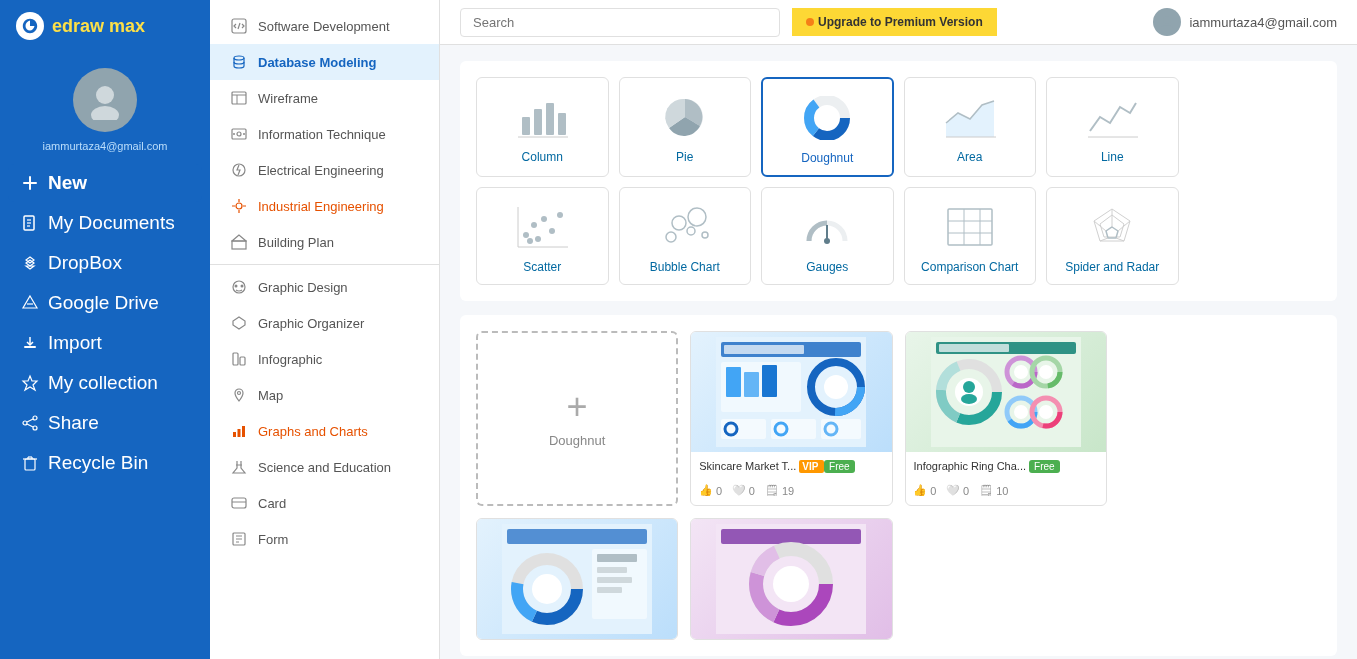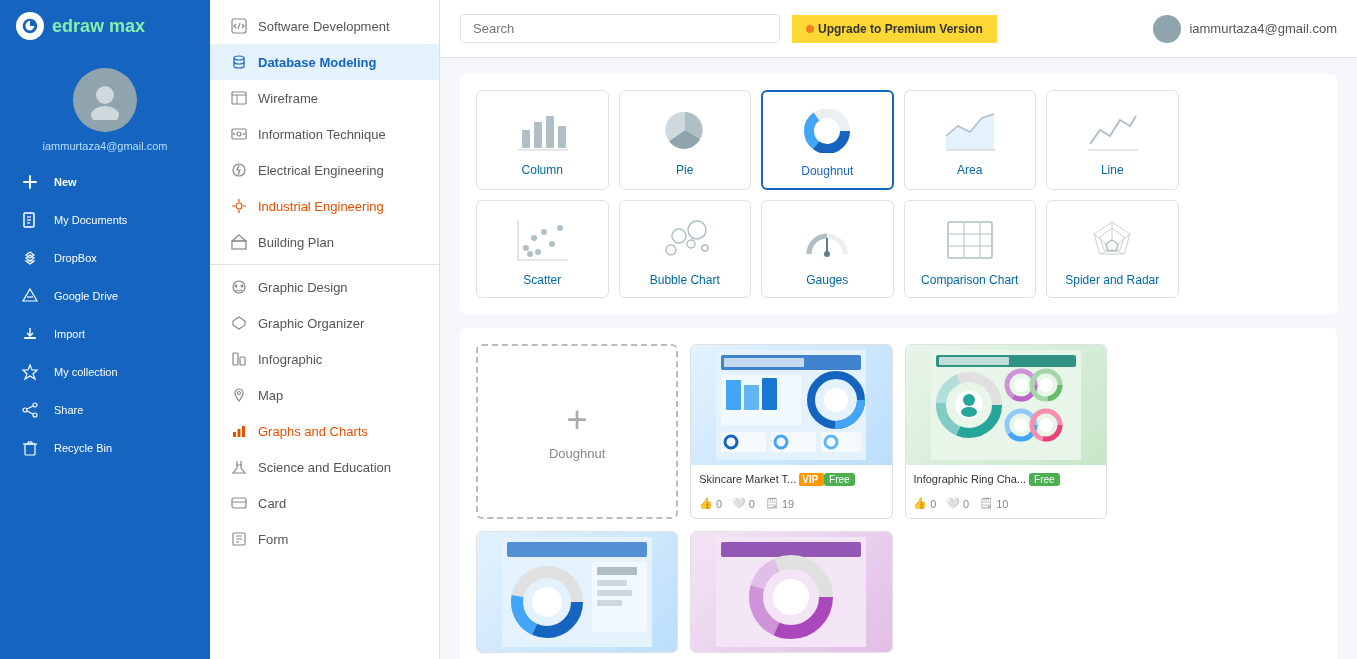--- a/index.html
+++ b/index.html
@@ -15,21 +15,21 @@
       flex-shrink: 0;
       height: 659px;
     }
     .sidebar-logo {
       display: flex;
       align-items: center;
       padding: 12px 16px;
       gap: 8px;
       font-size: 18px;
       font-weight: bold;
-      color: #86efac;
+      color: #fde047;
     }
     .sidebar-logo-icon {
       width: 28px;
       height: 28px;
       background: white;
       border-radius: 50%;
       display: flex;
       align-items: center;
       justify-content: center;
       color: #1565c0;
@@ -52,26 +52,26 @@
       justify-content: center;
       margin-bottom: 8px;
     }
     .avatar svg { width: 40px; height: 40px; fill: #cfd8dc; }
     .sidebar-email { font-size: 11px; color: #bbdefb; }
 
     .sidebar-nav { display: flex; flex-direction: column; gap: 2px; padding: 0 8px; }
     .sidebar-nav-item {
       display: flex;
       align-items: center;
-      gap: 14px;
+      gap: 8px;
       padding: 8px 12px;
       border-radius: 6px;
       cursor: pointer;
       color: white;
-      font-size: 11px;
+      font-size: 19px;
     }
     .sidebar-nav-item.active { background: #1976d2; }
     .sidebar-nav-item.new-item { background: #1565c0; font-weight: 600; }
     .nav-icon { width: 20px; height: 20px; display: flex; align-items: center; justify-content: center; flex-shrink: 0; }
 
     
     .middle-panel {
       width: 230px;
       background: white;
       border-right: 1px solid #e0e0e0;
@@ -98,21 +98,21 @@
     
     .main-content {
       flex: 1;
       display: flex;
       flex-direction: column;
       overflow: hidden;
     }
 
     
     .topbar {
-      height: 58px;
+      height: 45px;
       background: white;
       border-bottom: 1px solid #e0e0e0;
       display: flex;
       align-items: center;
       padding: 0 20px;
       gap: 12px;
       flex-shrink: 0;
     }
     .search-box {
       flex: 1;

